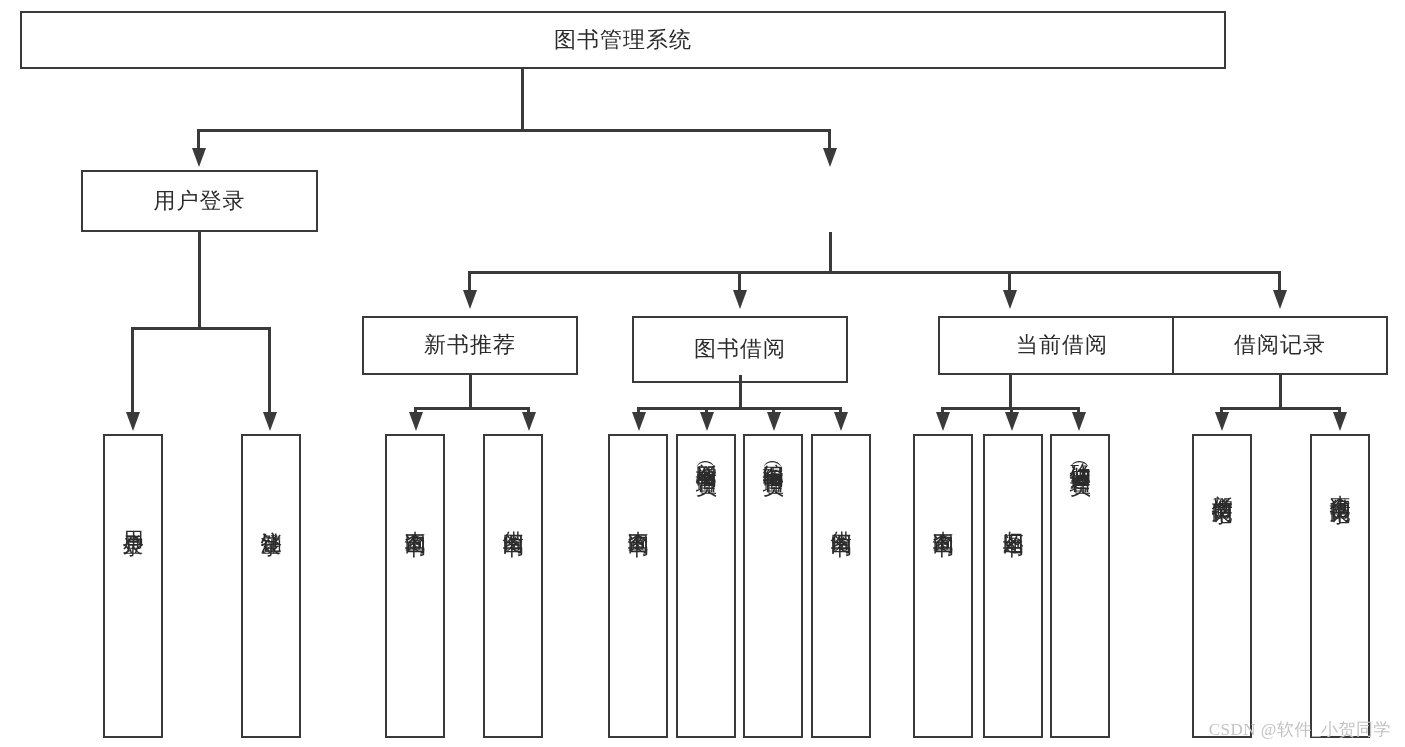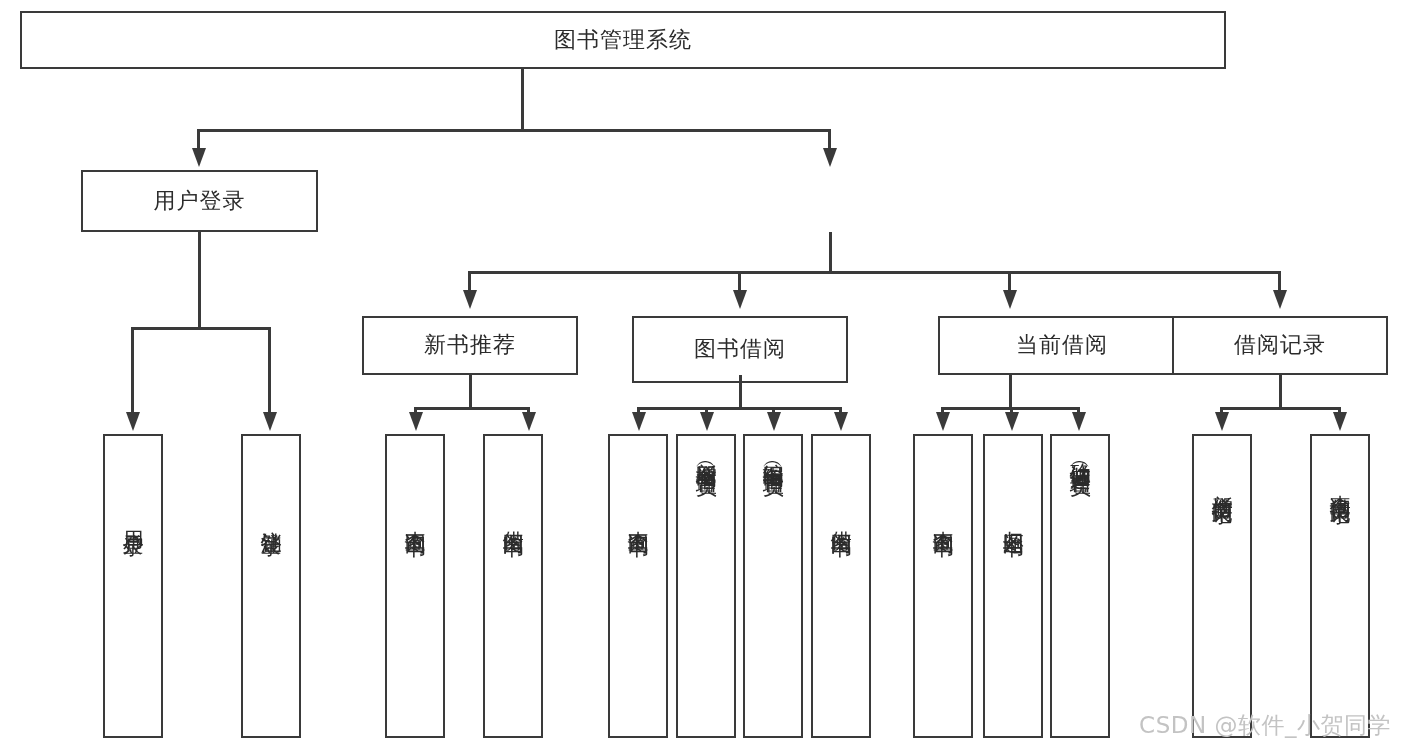--- a/index.html
+++ b/index.html
@@ -63,24 +63,25 @@
     height: 0;
     border-left: 7px solid transparent;
     border-right: 7px solid transparent;
     border-top: 19px solid #3a3a3a;
   }
   
   #watermark {
     position: absolute;
     right: 14px;
     bottom: 6px;
-    font-size: 23px;
+    font-size: 17px;
     color: #c3c3c3;
     white-space: nowrap;
     letter-spacing: 0.5px;
+    font-family: Liberation Serif, serif;
   }
 </style>
 </head>
 <body>
 
 <div id="canvas">
 
   <div class="node root horiz" style="left:20px; top:11px; width:1206px; height:58px;">
     <span>图书管理系统</span>
   </div>

